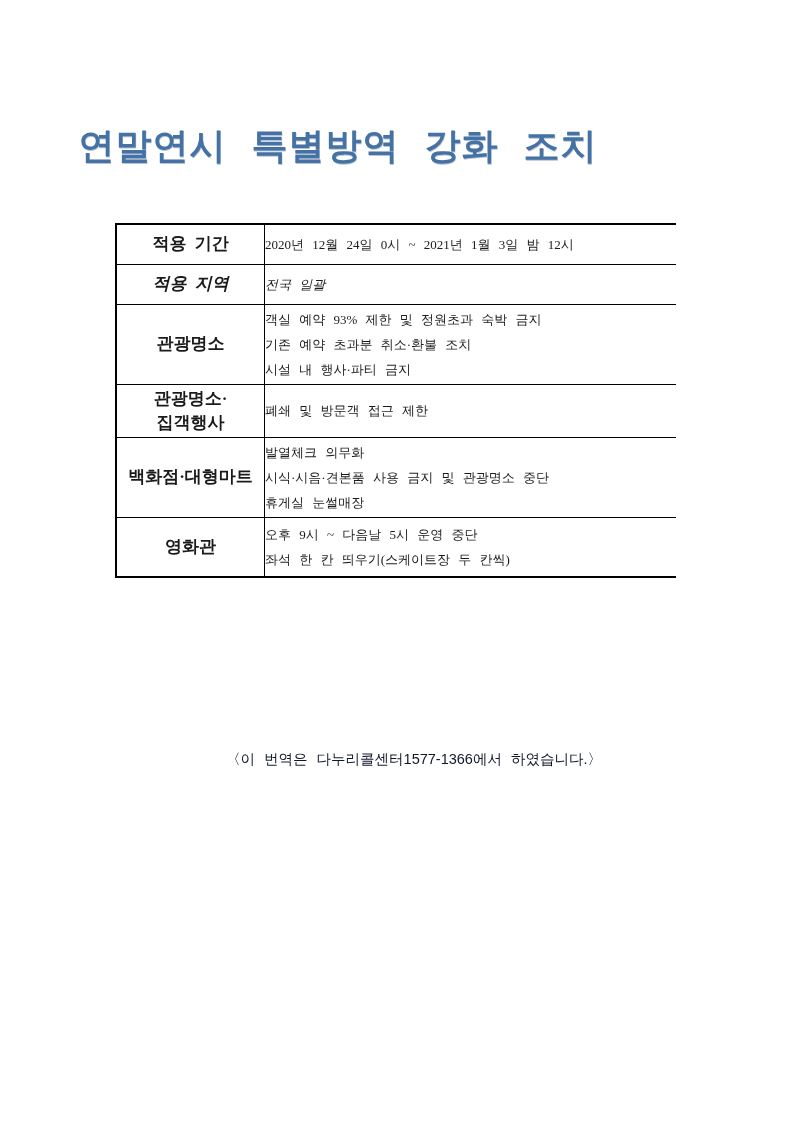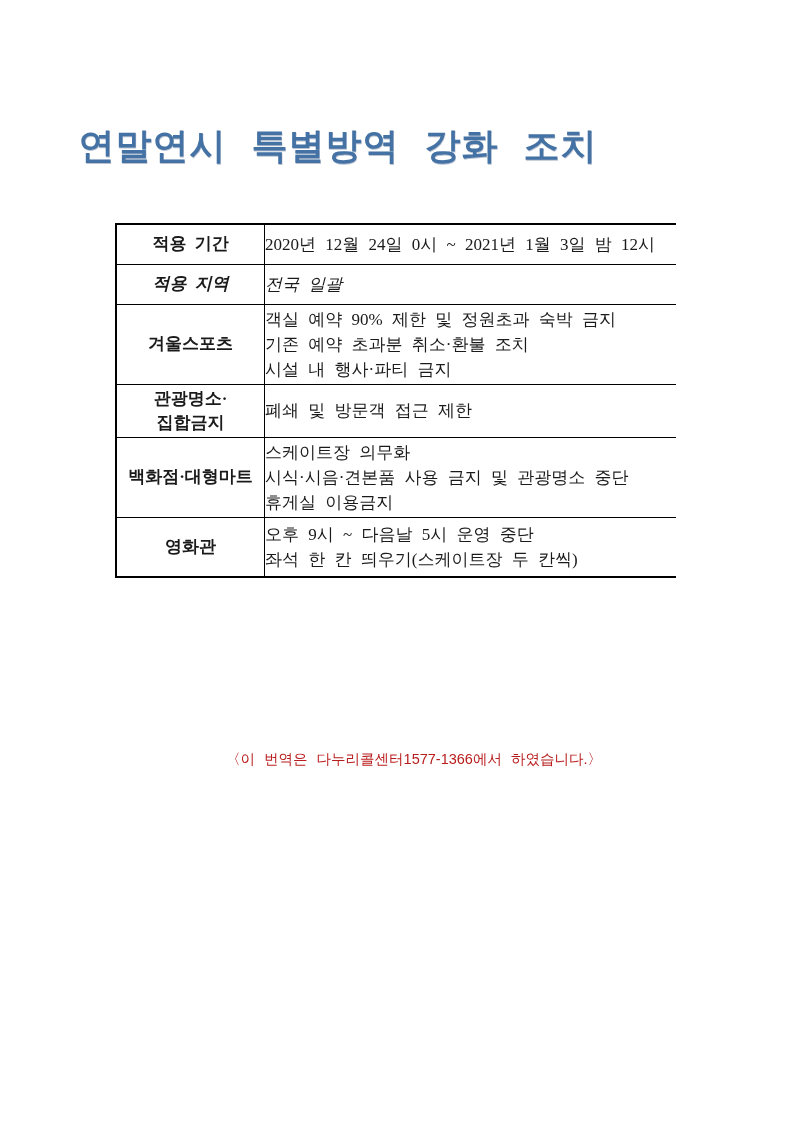--- a/index.html
+++ b/index.html
@@ -49,34 +49,34 @@
     width: 147px;
     text-align: center;
     font-weight: bold;
     font-size: 17px;
     line-height: 24px;
     word-spacing: 4px;
   }
   td.value-cell {
     padding-left: 13px;
     padding-right: 6px;
-    font-size: 17px;
+    font-size: 13px;
     word-spacing: 5px;
   }
   .value-line {
     line-height: 25px;
   }
   .doc-footer {
     position: absolute;
     top: 750px;
     right: 74px;
     font-family: "Liberation Sans", "DejaVu Sans", sans-serif;
     font-size: 14.5px;
     word-spacing: 5px;
-    color: #b91c1c;
+    color: #0f172a;
   }
 </style>
 </head>
 <body>
 
 <div class="page">
 
   <div class="doc-title">연말연시 특별방역 강화 조치</div>
 
   <table class="measures">
@@ -92,45 +92,45 @@
         <tr style="height: 40px; font-style: italic;">
           <td class="label-cell">
             <div>적용 지역</div>
           </td>
           <td class="value-cell">
             <div class="value-line">전국 일괄</div>
           </td>
         </tr>
         <tr style="height: 80px;">
           <td class="label-cell">
-            <div>겨울스포츠</div>
+            <div>관광명소</div>
           </td>
           <td class="value-cell">
-            <div class="value-line">객실 예약 90% 제한 및 정원초과 숙박 금지</div>
+            <div class="value-line">객실 예약 93% 제한 및 정원초과 숙박 금지</div>
             <div class="value-line">기존 예약 초과분 취소·환불 조치</div>
             <div class="value-line">시설 내 행사·파티 금지</div>
           </td>
         </tr>
         <tr style="height: 51px;">
           <td class="label-cell">
             <div>관광명소·</div>
-            <div>집합금지</div>
+            <div>집객행사</div>
           </td>
           <td class="value-cell">
             <div class="value-line">폐쇄 및 방문객 접근 제한</div>
           </td>
         </tr>
         <tr style="height: 79px;">
           <td class="label-cell">
             <div>백화점·대형마트</div>
           </td>
           <td class="value-cell">
-            <div class="value-line">스케이트장 의무화</div>
+            <div class="value-line">발열체크 의무화</div>
             <div class="value-line">시식·시음·견본품 사용 금지 및 관광명소 중단</div>
-            <div class="value-line">휴게실 이용금지</div>
+            <div class="value-line">휴게실 눈썰매장</div>
           </td>
         </tr>
         <tr style="height: 60px;">
           <td class="label-cell">
             <div>영화관</div>
           </td>
           <td class="value-cell">
             <div class="value-line">오후 9시 ~ 다음날 5시 운영 중단</div>
             <div class="value-line">좌석 한 칸 띄우기(스케이트장 두 칸씩)</div>
           </td>

